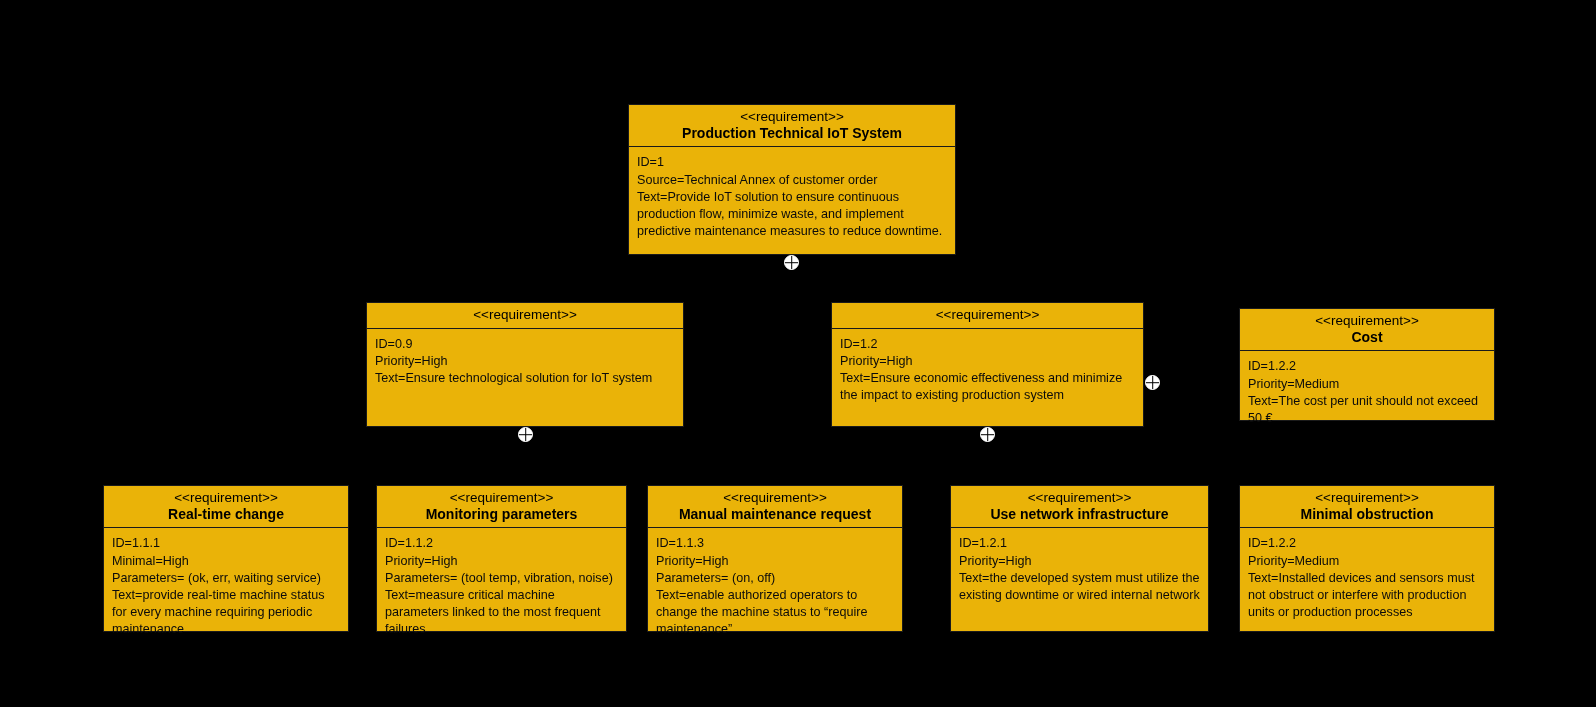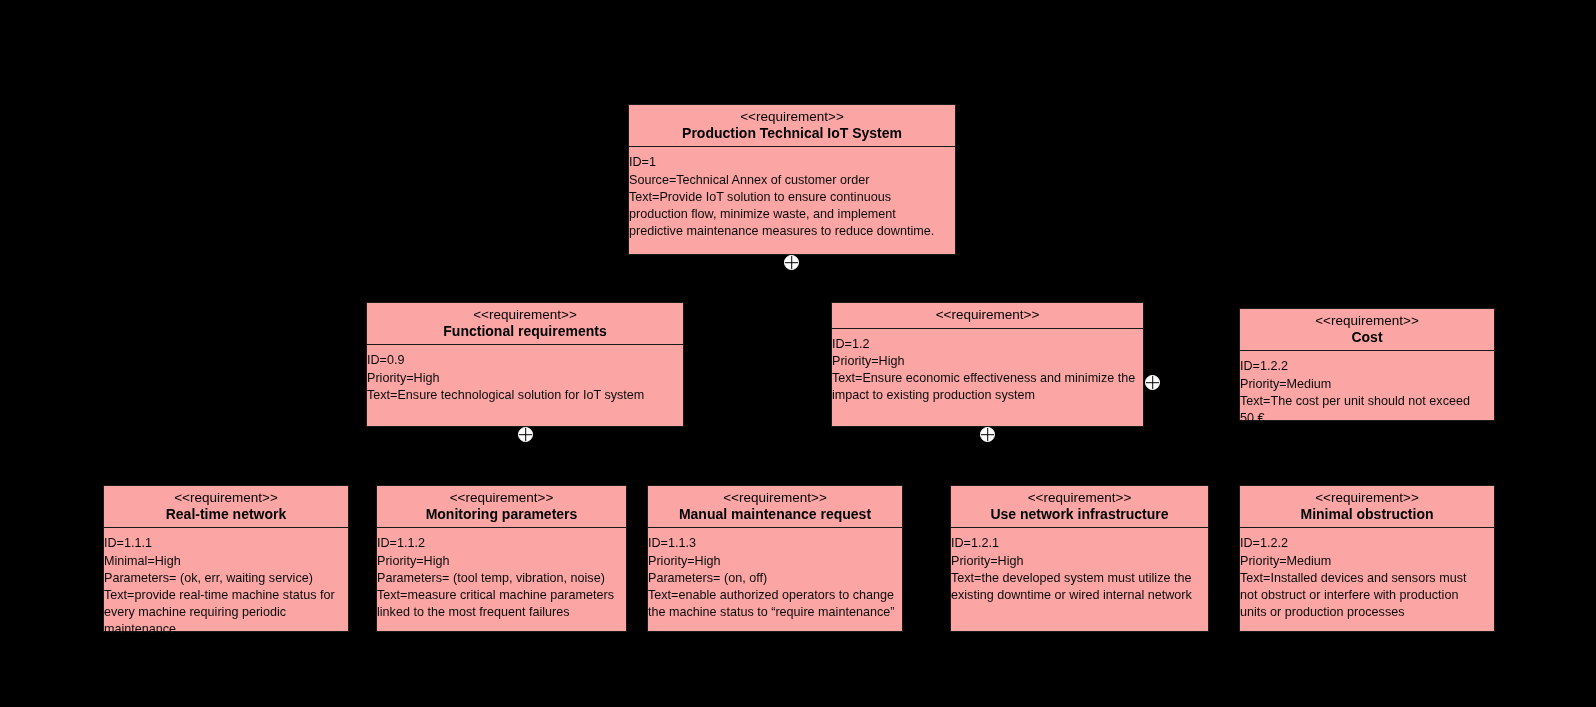--- a/index.html
+++ b/index.html
@@ -12,21 +12,21 @@
     position: relative;
     width: 1596px;
     height: 707px;
     background: #000000;
     font-family: "Liberation Sans", sans-serif;
     overflow: hidden;
   }
   .req-box {
     position: absolute;
     box-sizing: border-box;
-    background: #fca5a5;
+    background: #eab308;
     border: 1px solid #1a1a1a;
     display: flex;
     flex-direction: column;
   }
   .req-header {
     box-sizing: border-box;
     padding: 4px 6px 5px 6px;
     text-align: center;
     border-bottom: 1px solid #1a1a1a;
     line-height: 1.18;
@@ -41,21 +41,21 @@
   .req-title {
     display: block;
     font-size: 14px;
     color: #000000;
     font-weight: bold;
     white-space: nowrap;
   }
   .req-body {
     box-sizing: border-box;
     flex: 1 1 auto;
-    padding: 7px 7px 6px 0;
+    padding: 7px 7px 6px 8px;
     font-size: 12.6px;
     line-height: 1.36;
     color: #0b0b0b;
     white-space: pre-line;
   }
   
   .cross-symbol {
     position: absolute;
     width: 15px;
     height: 15px;
@@ -119,21 +119,20 @@
       <span class="req-title">Production Technical IoT System</span>
     </div>
     <div class="req-body">ID=1
 Source=Technical Annex of customer order
 Text=Provide IoT solution to ensure continuous production flow, minimize waste, and implement predictive maintenance measures to reduce downtime.</div>
   </div>
 
   <div class="req-box" style="left:366px; top:302px; width:318px; height:125px;">
     <div class="req-header">
       <span class="stereotype">&lt;&lt;requirement&gt;&gt;</span>
-      <span class="req-title">Functional requirements</span>
     </div>
     <div class="req-body">ID=0.9
 Priority=High
 Text=Ensure technological solution for IoT system</div>
   </div>
 
   <div class="req-box" style="left:831px; top:302px; width:313px; height:125px;">
     <div class="req-header">
       <span class="stereotype">&lt;&lt;requirement&gt;&gt;</span>
     </div>
@@ -148,21 +147,21 @@
       <span class="req-title">Cost</span>
     </div>
     <div class="req-body">ID=1.2.2
 Priority=Medium
 Text=The cost per unit should not exceed 50 €</div>
   </div>
 
   <div class="req-box" style="left:103px; top:485px; width:246px; height:147px;">
     <div class="req-header">
       <span class="stereotype">&lt;&lt;requirement&gt;&gt;</span>
-      <span class="req-title">Real-time network</span>
+      <span class="req-title">Real-time change</span>
     </div>
     <div class="req-body">ID=1.1.1
 Minimal=High
 Parameters= (ok, err, waiting service)
 Text=provide real-time machine status for every machine requiring periodic maintenance</div>
   </div>
 
   <div class="req-box" style="left:376px; top:485px; width:251px; height:147px;">
     <div class="req-header">
       <span class="stereotype">&lt;&lt;requirement&gt;&gt;</span>

